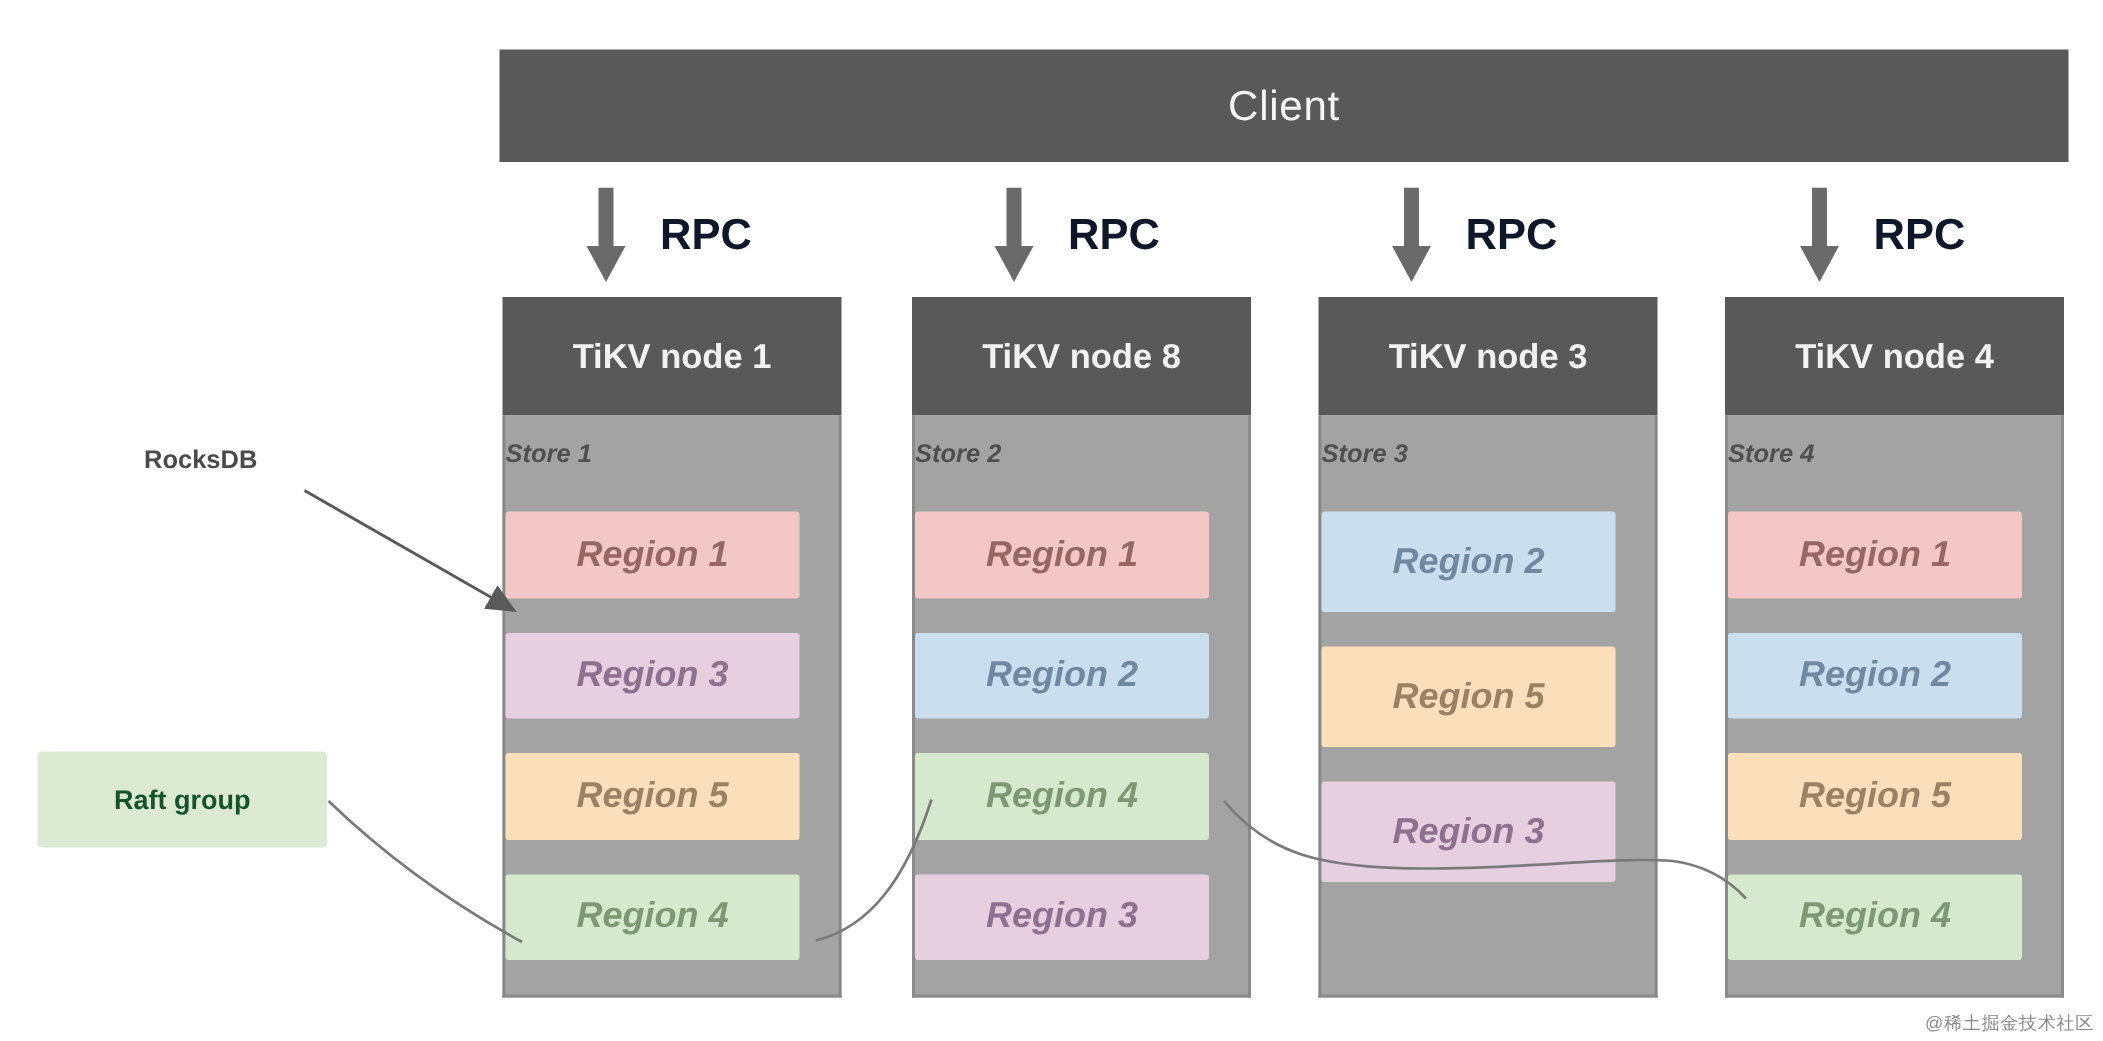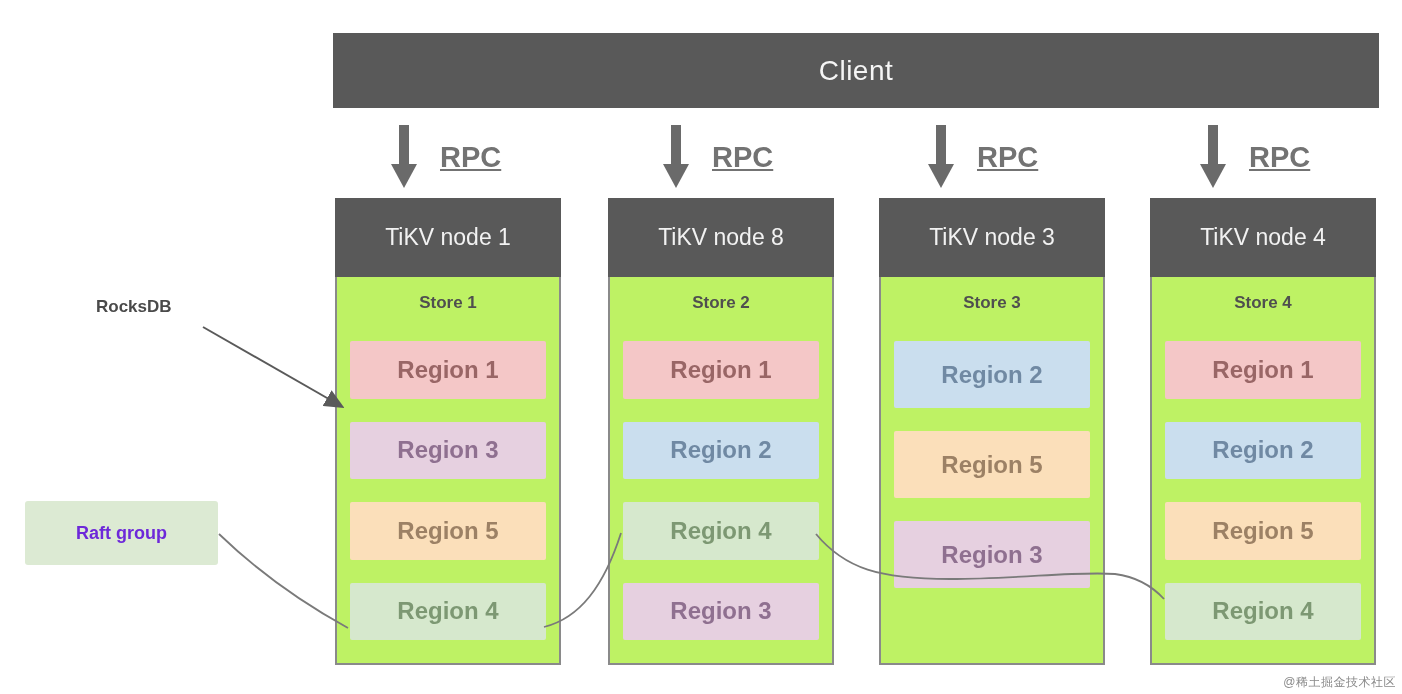--- a/index.html
+++ b/index.html
@@ -8,32 +8,32 @@
     font-family:"Liberation Sans", sans-serif;
   }
   
   .client-bar{
     position:absolute;left:333px;top:33px;width:1046px;height:75px;
     background:#595959;color:#f5f5f5;display:flex;align-items:center;justify-content:center;
     font-size:28px;letter-spacing:.5px;
   }
   
   .rpc-group{position:absolute;top:124px;height:66px;display:flex;align-items:center;gap:22px;}
-  .rpc-label{font-size:29px;font-weight:bold;color:#737373;line-height:60px;text-decoration:underline;}
+  .rpc-label{font-size:29px;font-weight:bold;color:#0f172a;line-height:60px;}
   .rpc-arrow{display:block;}
   
   .node-col{position:absolute;top:198px;width:226px;height:467px;}
   .node-header{
     height:79px;background:#595959;color:#f2f2f2;
-    display:flex;align-items:center;justify-content:center;font-size:23px;
+    display:flex;align-items:center;justify-content:center;font-size:23px;font-weight:bold;
   }
   .node-body{
-    box-sizing:border-box;height:388px;background:#bef264;
+    box-sizing:border-box;height:388px;background:#a3a3a3;
     border:2px solid #8a8a8a;border-top:none;
-    padding-top:13px;display:flex;flex-direction:column;align-items:center;
+    padding-top:13px;display:flex;flex-direction:column;font-style:italic;
   }
   .store-label{
     font-size:17px;font-weight:bold;color:#4f4f4f;line-height:26px;margin-bottom:25px;
   }
   .region-box{
     width:196px;height:67px;margin-bottom:23px;border-radius:2px;
     display:flex;align-items:center;justify-content:center;
     font-size:24px;font-weight:bold;
   }
   
@@ -134,21 +134,21 @@
     <div class="node-body">
       <div class="store-label">Store 4</div>
       <div class="region-box" style="background: rgb(244, 199, 199); color: rgb(153, 102, 102);">Region 1</div>
       <div class="region-box" style="background: rgb(202, 222, 238); color: rgb(112, 137, 163);">Region 2</div>
       <div class="region-box" style="background: rgb(251, 223, 186); color: rgb(156, 129, 101);">Region 5</div>
       <div class="region-box" style="background: rgb(214, 232, 205); color: rgb(125, 152, 115);">Region 4</div>
     </div>
   </div>
 
   <div class="rocksdb-label">RocksDB</div>
-  <div class="raft-box" style="background: rgb(220, 234, 211); color: #6d28d9;">
+  <div class="raft-box" style="background: rgb(220, 234, 211); color: #14532d;">
     <span>Raft group</span>
   </div>
 
   <svg class="overlay" viewBox="0 0 1402 694">
     <defs>
       <marker id="ah" markerWidth="10" markerHeight="9" refX="8" refY="4.5" orient="auto">
         <polygon points="0,0 10,4.5 0,9" fill="#5a5a5a"></polygon>
       </marker>
     </defs>
 

